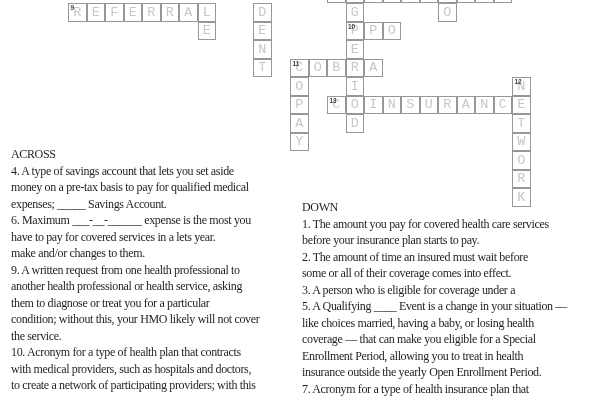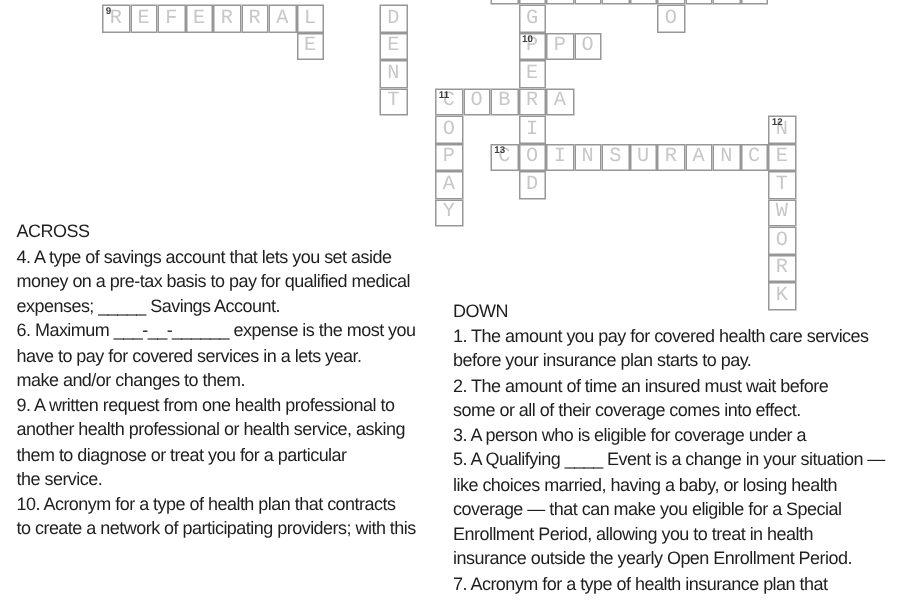--- a/index.html
+++ b/index.html
@@ -34,20 +34,21 @@
   
   .clue-col{
     position:absolute;
     color:#1f1f1f;
     font-size:12px;
     letter-spacing:-0.35px;
   }
   .clue-col .line{
     height:16.5px;line-height:16.5px;
     white-space:nowrap;
+    font-family:Liberation Serif, serif;
   }
   #across-col{left:11px;top:146px;width:292px;}
   #down-col{left:302px;top:199px;width:294px;}
 </style>
 </head>
 <body>
 
 <div class="screen">
 
   <div id="grid" class="grid">
@@ -214,22 +215,24 @@
     <div id="across-lines">
         <div class="line">4. A type of savings account that lets you set aside</div>
         <div class="line">money on a pre-tax basis to pay for qualified medical</div>
         <div class="line">expenses; _____ Savings Account.</div>
         <div class="line">6. Maximum ___-__-______ expense is the most you</div>
         <div class="line">have to pay for covered services in a lets year.</div>
         <div class="line">make and/or changes to them.</div>
         <div class="line">9. A written request from one health professional to</div>
         <div class="line">another health professional or health service, asking</div>
         <div class="line">them to diagnose or treat you for a particular</div>
+        <div class="line">condition; without this, your HMO likely will not cover</div>
         <div class="line">the service.</div>
         <div class="line">10. Acronym for a type of health plan that contracts</div>
+        <div class="line">with medical providers, such as hospitals and doctors,</div>
         <div class="line">to create a network of participating providers; with this</div>
       </div>
   </div>
 
   <div id="down-col" class="clue-col">
     <div class="line">DOWN</div>
     <div id="down-lines">
         <div class="line">1. The amount you pay for covered health care services</div>
         <div class="line">before your insurance plan starts to pay.</div>
         <div class="line">2. The amount of time an insured must wait before</div>

